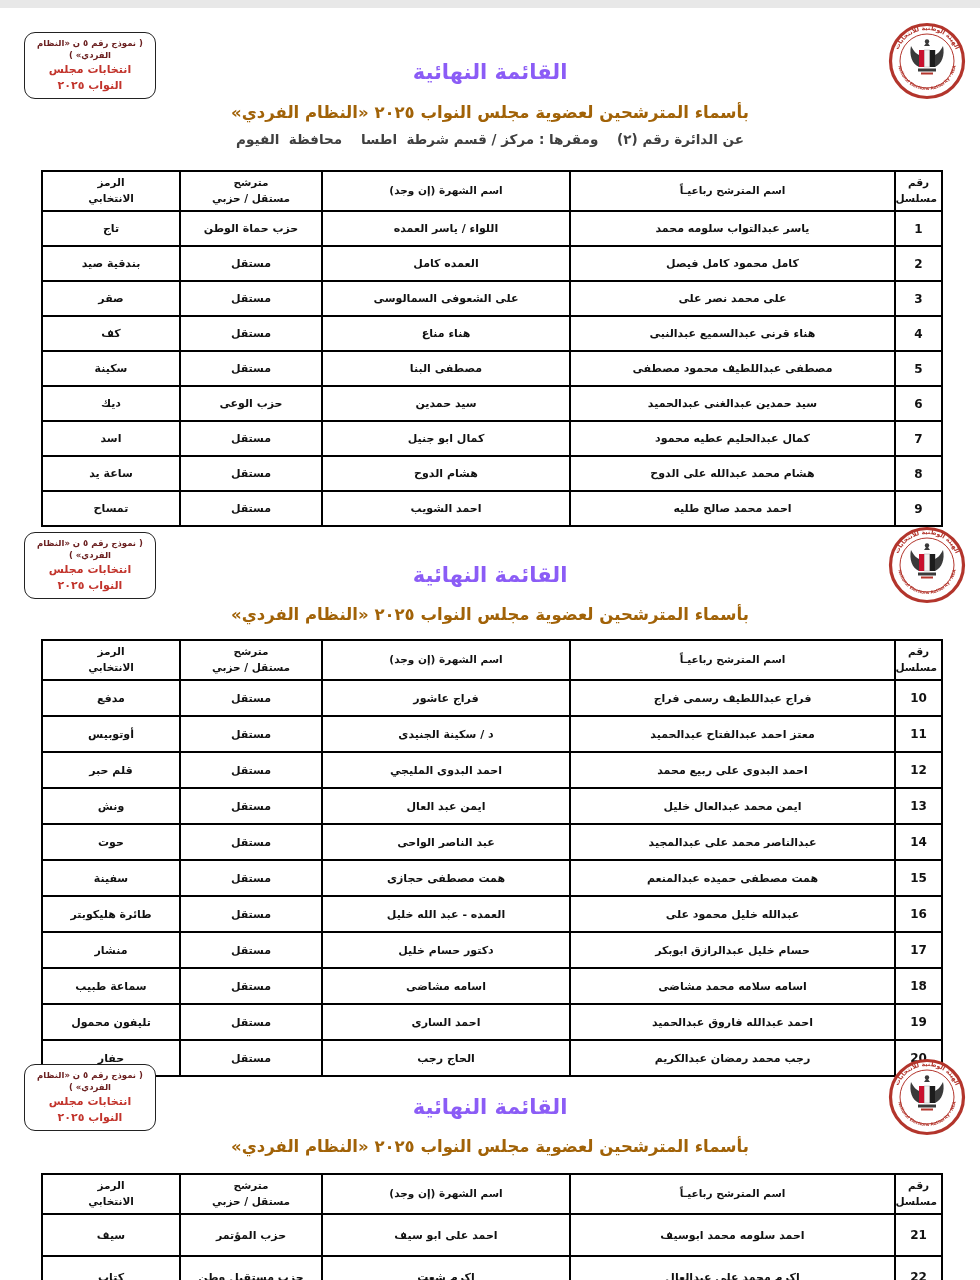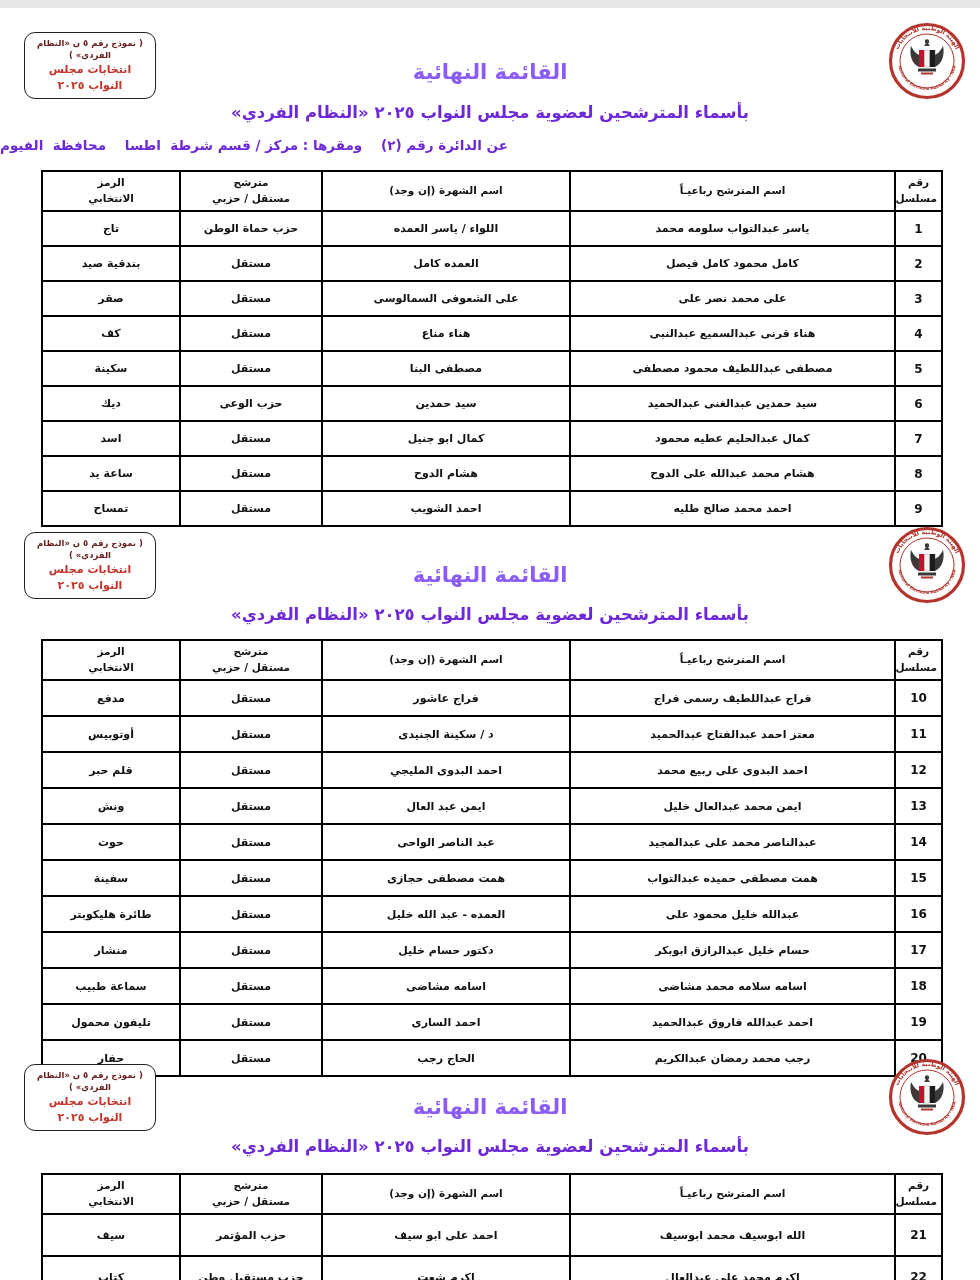--- a/index.html
+++ b/index.html
@@ -26,26 +26,26 @@
   .seal{position:absolute;right:14px;top:14px;}
   .sec2 .seal,.sec3 .seal{top:0;}
 
   .title{
     position:absolute;top:52px;left:0;width:100%;text-align:center;
     color:#8b5cf6;font-size:21px;direction:rtl;letter-spacing:.5px;
   }
   .sec2 .title,.sec3 .title{top:37px;}
   .subtitle{
     position:absolute;top:95px;left:0;width:100%;text-align:center;
-    color:#6d28d9;font-size:16.5px;direction:rtl;
+    color:#a16207;font-size:16.5px;direction:rtl;
   }
   .sec2 .subtitle,.sec3 .subtitle{top:79px;}
   .district{
-    position:absolute;top:129px;left:0;width:100%;text-align:left;
-    color:#6d28d9;font-size:13.5px;direction:rtl;white-space:pre;
+    position:absolute;top:123px;left:0;width:100%;text-align:center;
+    color:#404040;font-size:13.5px;direction:rtl;white-space:pre;
   }
 
   .table-wrap{position:absolute;top:162px;left:41px;width:900px;}
   .sec2 .table-wrap{top:113px;}
   .sec3 .table-wrap{top:115px;}
 
   table.cands{
     width:900px;border-collapse:collapse;table-layout:fixed;direction:rtl;
   }
   table.cands th,table.cands td{
@@ -291,21 +291,21 @@
   <tr>
     <td class="c-serial">14</td>
     <td class="c-name">عبدالناصر محمد على عبدالمجيد</td>
     <td class="c-fame">عبد الناصر الواحى</td>
     <td class="c-party">مستقل</td>
     <td class="c-symbol">حوت</td>
   </tr>
 
   <tr>
     <td class="c-serial">15</td>
-    <td class="c-name">همت مصطفى حميده عبدالتواب</td>
+    <td class="c-name">همت مصطفى حميده عبدالمنعم</td>
     <td class="c-fame">همت مصطفى حجازى</td>
     <td class="c-party">مستقل</td>
     <td class="c-symbol">سفينة</td>
   </tr>
 
   <tr>
     <td class="c-serial">16</td>
     <td class="c-name">عبدالله خليل محمود على</td>
     <td class="c-fame">العمده - عبد الله خليل</td>
     <td class="c-party">مستقل</td>
@@ -401,21 +401,21 @@
             <th>اسم الشهرة (إن وجد)</th>
             <th>مترشح
 مستقل / حزبي</th>
             <th>الرمز
 الانتخابي</th>
           </tr>
         </thead>
         <tbody>
   <tr>
     <td class="c-serial">21</td>
-    <td class="c-name">الله ابوسيف محمد ابوسيف</td>
+    <td class="c-name">احمد سلومه محمد ابوسيف</td>
     <td class="c-fame">احمد على ابو سيف</td>
     <td class="c-party">حزب المؤتمر</td>
     <td class="c-symbol">سيف</td>
   </tr>
 
   <tr>
     <td class="c-serial">22</td>
     <td class="c-name">اكرم محمد على عبدالعال</td>
     <td class="c-fame">اكرم شعت</td>
     <td class="c-party">حزب مستقبل وطن</td>

